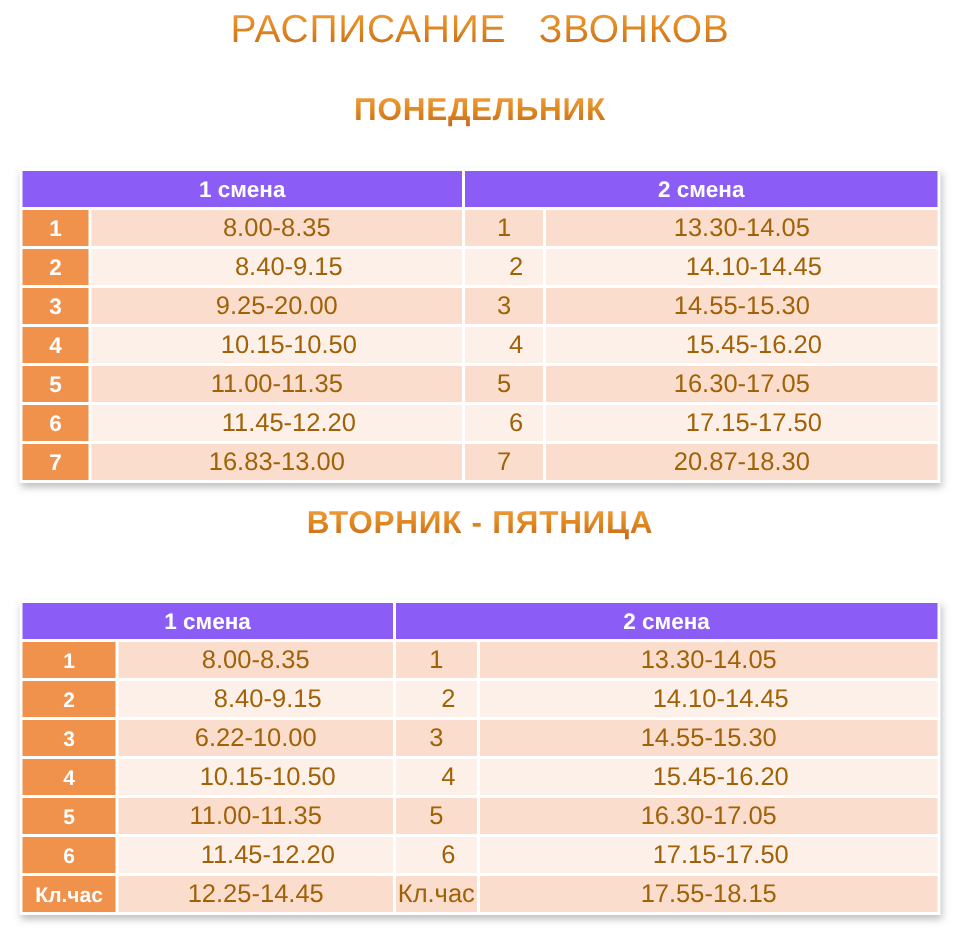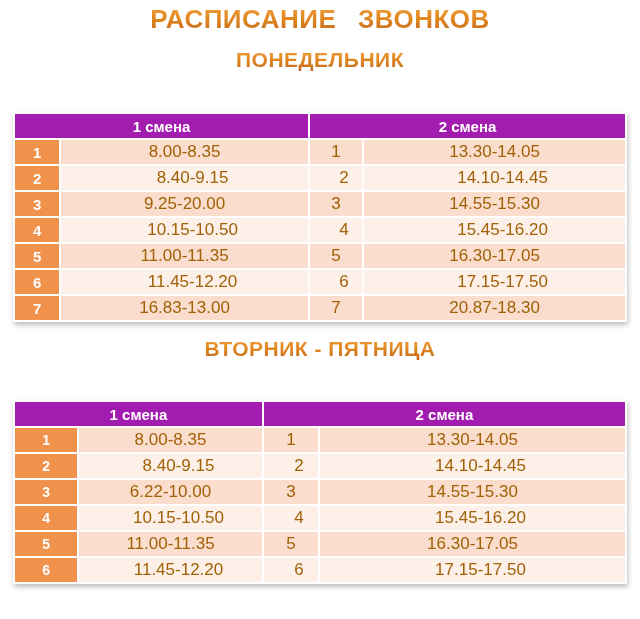--- a/index.html
+++ b/index.html
@@ -3,36 +3,36 @@
 <meta charset="utf-8">
 <style>
   * { margin:0; padding:0; box-sizing:border-box; }
   html,body { background:#ffffff; }
   body {
     width:640px; height:619px; position:relative; overflow:hidden;
     font-family:"Liberation Sans", sans-serif;
   }
   .page-title {
     position:absolute; top:4px; left:0; width:640px;
-    text-align:center; font-size:26px; font-weight:bold;
+    text-align:center; font-size:26px; font-weight:normal;
     letter-spacing:0.5px; word-spacing:14px;
     color:#d97a1e;
   }
   .section-heading {
     position:absolute; left:0; width:640px;
     text-align:center; font-size:21px; font-weight:bold;
     letter-spacing:0.5px; color:#d97a1e;
   }
   @supports ((-webkit-background-clip:text) or (background-clip:text)) {
     .gtxt {
       background:linear-gradient(180deg,#f3a244 0%,#e0871f 48%,#c06620 100%);
       -webkit-background-clip:text; background-clip:text; color:transparent;
     }
   }
-  .heading-mon { top:48px; }
+  .heading-mon { top:62px; }
   .heading-tue { top:337px; }
 
   table.sched {
     position:absolute; left:13px;
     border-collapse:separate; border-spacing:2px;
     table-layout:fixed; width:614px;
     box-shadow:1px 3px 5px rgba(110,110,110,0.45);
     background:#ffffff;
   }
   .t1 { top:112px; }
@@ -43,21 +43,21 @@
   .t1 col.c-num2  { width:52px; }
   .t1 col.c-time2 { width:260px; }
 
   .t2 col.c-num1  { width:62px; }
   .t2 col.c-time1 { width:182px; }
   .t2 col.c-num2  { width:54px; }
   .t2 col.c-time2 { width:304px; }
 
   td { height:24px; text-align:center; vertical-align:middle; overflow:hidden; white-space:nowrap; }
   td.hdr {
-    background:#a21caf; color:#ffffff;
+    background:#8b5cf6; color:#ffffff;
     font-weight:bold; font-size:15px;
   }
   td.num {
     background:#f0914c; color:#ffffff;
     font-weight:bold; font-size:15px;
   }
   .t2 td.num { font-size:14px; }
   td.mid, td.time { font-size:17px; color:#a16207; }
   tr.dark  td.mid, tr.dark  td.time { background:#faddcd; }
   tr.light td.mid, tr.light td.time { background:#fdf0e8;padding-left:16px; }
@@ -169,14 +169,20 @@
     <td class="time">11.00-11.35</td>
     <td class="mid">5</td>
     <td class="time">16.30-17.05</td>
   </tr>
   <tr class="light">
     <td class="num">6</td>
     <td class="time">11.45-12.20</td>
     <td class="mid">6</td>
     <td class="time">17.15-17.50</td>
   </tr>
+  <tr class="dark">
+    <td class="num">Кл.час</td>
+    <td class="time">12.25-14.45</td>
+    <td class="mid">Кл.час</td>
+    <td class="time">17.55-18.15</td>
+  </tr>
 </tbody>
   </table>
 
 </body></html>

